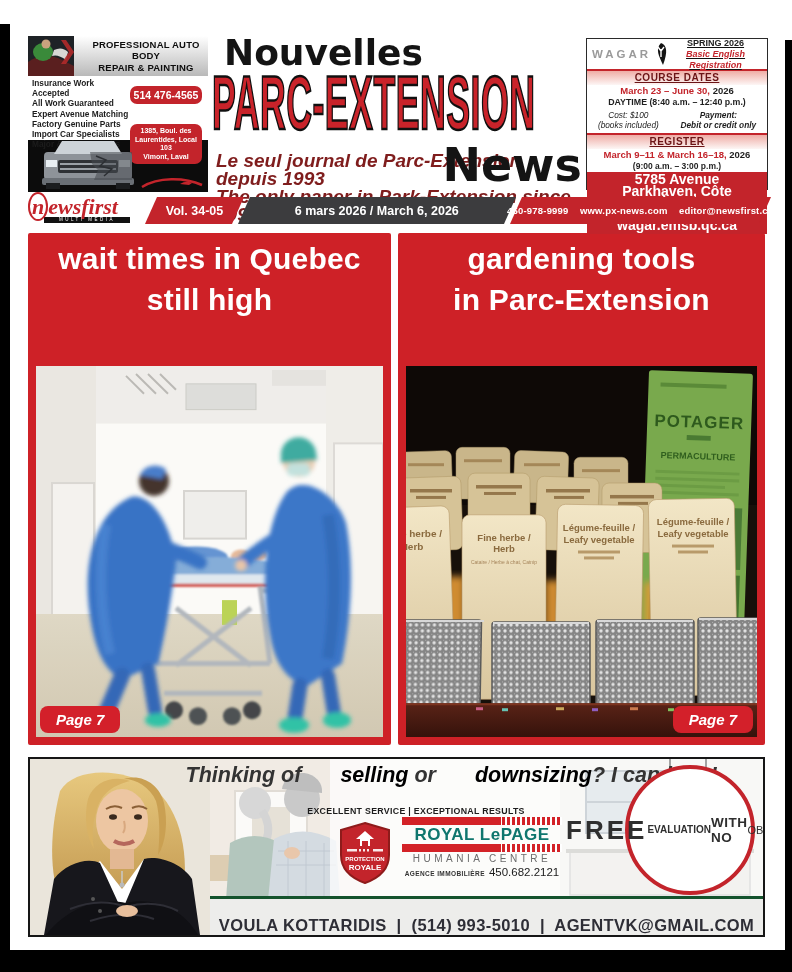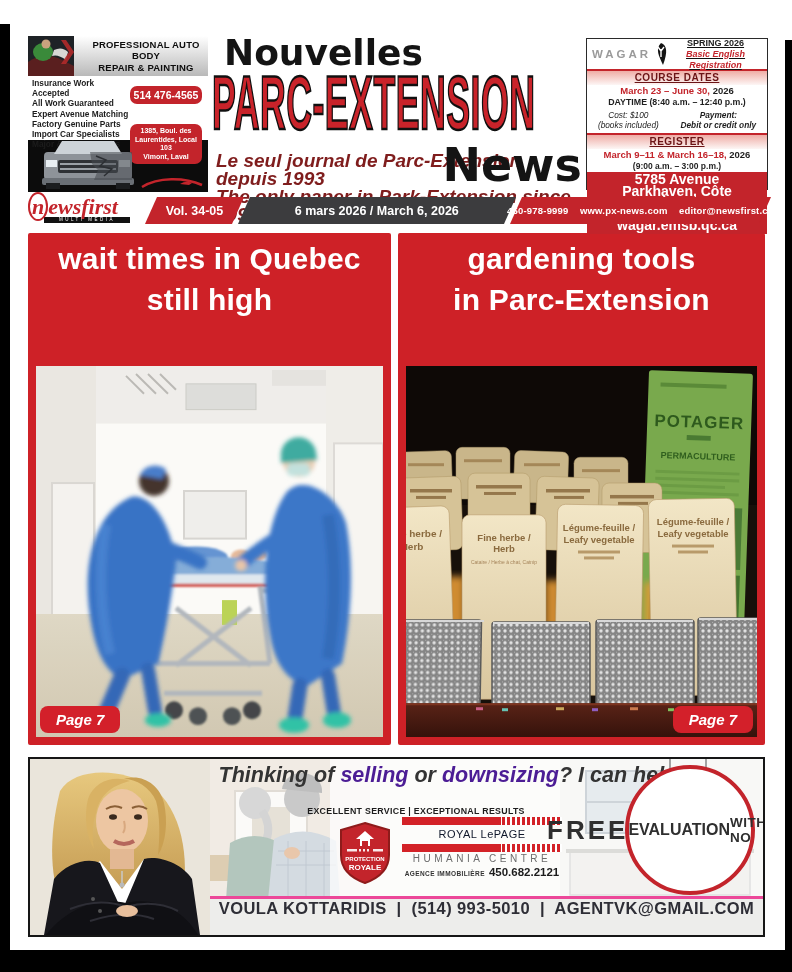--- a/index.html
+++ b/index.html
@@ -81,40 +81,40 @@
   .page-label{position:absolute;background:#d3202a;color:#fff;font-weight:800;font-style:italic;font-size:15px;padding:5px 16px;border-radius:8px;z-index:6;}
   #panelLeft .page-label{left:12px;bottom:12px;}
   #panelRight .page-label{right:12px;bottom:12px;}
 
   
   .realtor{left:28px;top:757px;width:737px;height:180px;background:#f4f2ee;border:2px solid #161616;box-sizing:border-box;z-index:5;overflow:hidden;}
   .ra-bg{position:absolute;left:0;top:0;z-index:1;}
   .ra-woman{position:absolute;left:0;top:0;z-index:3;}
   .ra-headline{position:absolute;left:150px;right:40px;top:4px;text-align:center;z-index:4;
     font-style:italic;font-weight:bold;font-size:21.5px;color:#333;}
-  .ra-headline .hot{color:#4c1d95;}
+  .ra-headline .hot{color:#000000;margin-left:33px;}
   .ra-tagline{position:absolute;left:271px;top:47px;width:230px;text-align:center;z-index:4;font-size:8.8px;font-weight:bold;color:#1c1c1c;letter-spacing:.3px;}
   .ra-shield{position:absolute;left:307px;top:62px;z-index:4;}
   .ra-rlp{position:absolute;left:372px;top:58px;width:160px;z-index:4;text-align:center;}
   .rlp-bar{height:8px;background:
      repeating-linear-gradient(90deg,#d32227 0 3px,#fff 3px 5px);}
   .rlp-bar.b1{background:linear-gradient(90deg,#d32227 0 62%,rgba(0,0,0,0) 62%),repeating-linear-gradient(90deg,#d32227 0 3px,#fff 3px 5px);}
-  .rlp-name{font-size:11px;font-weight:400;color:#0f172a;letter-spacing:.5px;line-height:19px;}
+  .rlp-name{font-size:17px;font-weight:700;color:#0f766e;letter-spacing:.5px;line-height:19px;}
   .rlp-sub{font-size:10px;color:#6b6b6b;letter-spacing:3.5px;line-height:13px;}
   .rlp-agence{display:flex;justify-content:center;align-items:baseline;gap:4px;margin-top:1px;}
   .rlp-agence .a1{font-size:6.5px;font-weight:bold;color:#333;letter-spacing:.4px;}
-  .rlp-agence .a2p{font-size:11.5px;font-weight:bold;color:#1c1c1c;}
+  .rlp-agence .a2p{font-size:11.5px;font-weight:normal;color:#1c1c1c;}
   .ra-free{position:absolute;right:8px;top:6px;width:122px;height:122px;background:#fff;border:4px solid #c3242b;border-radius:50%;z-index:5;
     display:flex;flex-direction:row;align-items:center;justify-content:center;color:#2f2f2f;}
   .free1{font-size:26px;font-weight:700;letter-spacing:3px;line-height:26px;}
-  .free2{font-size:16px;font-weight:700;line-height:14px;}
+  .free2{font-size:10px;font-weight:700;line-height:14px;}
   .free3{font-size:13.5px;font-weight:600;line-height:15px;letter-spacing:.5px;}
   .free4{font-size:11px;font-weight:400;line-height:15px;}
-  .ra-footer{position:absolute;left:0;right:0;bottom:0;height:36px;background:#ededeb;border-top:3px solid #ec4899;z-index:2;
-    display:flex;align-items:flex-start;justify-content:center;padding-left:180px;}
+  .ra-footer{position:absolute;left:0;right:0;bottom:0;height:36px;background:#ededeb;border-top:3px solid #14532d;z-index:2;
+    display:flex;align-items:flex-end;justify-content:center;padding-left:180px;}
   .ra-footer span{font-size:16.5px;font-weight:bold;color:#2e2e36;letter-spacing:.4px;white-space:pre;}
 </style>
 </head>
 <body>
 
 <div>
 
   <div class="abs auto-ad">
     <div class="auto-head">
       <svg class="auto-head-photo" viewBox="0 0 46 40">

